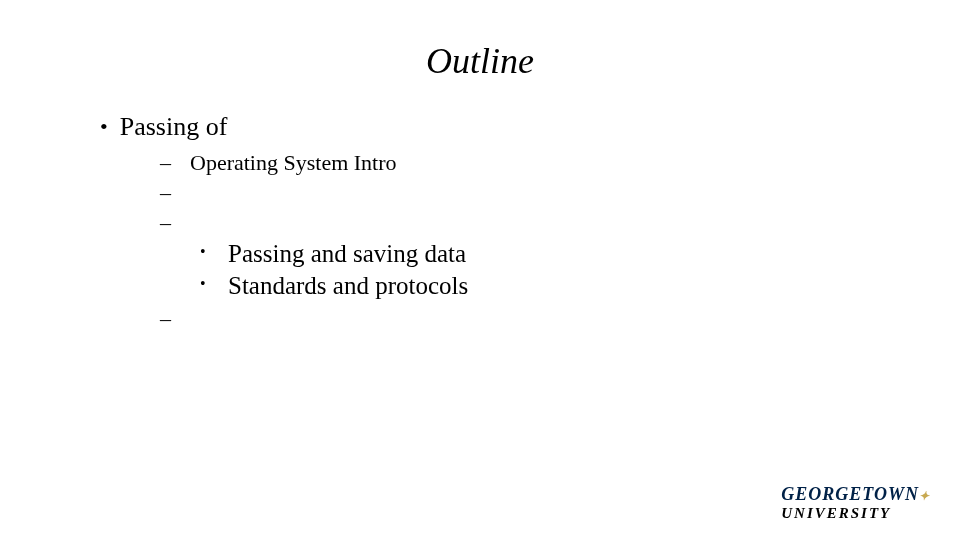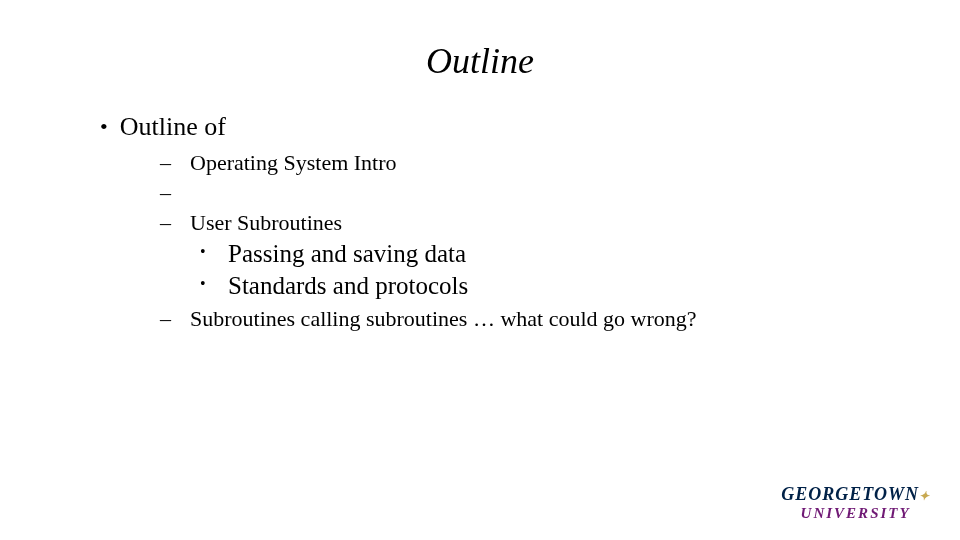--- a/index.html
+++ b/index.html
@@ -103,93 +103,91 @@
 
     .last-dash {
       margin-top: 6px;
     }
 
     
     .logo-area {
       position: absolute;
       bottom: 18px;
       right: 30px;
-      text-align: center;
+      text-align: left;
     }
 
     .logo-georgetown {
       font-family: 'Times New Roman', Times, serif;
       font-style: italic;
       font-weight: bold;
     }
 
     .logo-line1 {
       font-size: 18px;
       color: #002147;
       letter-spacing: 1px;
     }
 
     .logo-line2 {
       font-size: 15px;
-      color: #701a75;
+      color: #000000;
       letter-spacing: 2px;
     }
 
     .logo-star {
       color: #c8a951;
       font-size: 12px;
     }
   </style>
 </head>
 <body>
 
 <div class="slide">
 
   <div class="slide-title">Outline</div>
 
   <div class="content">
 
     <div class="bullet-level1">
       <span class="bullet-marker">•</span>
-      <span class="bullet-text">Outline of</span>
+      <span class="bullet-text">Passing of</span>
     </div>
 
     <div class="sub-items">
 
       <div class="dash-item">
         <span class="dash-marker">–</span>
         <span class="dash-text">Operating System Intro</span>
       </div>
 
       <div class="dash-item">
         <span class="dash-marker">–</span>
       </div>
 
       <div class="dash-item">
         <span class="dash-marker">–</span>
-        <span class="dash-text">User Subroutines</span>
       </div>
 
       <div class="sub-sub-items">
 
         <div class="dot-item">
           <span class="dot-marker">•</span>
           <span class="dot-text">Passing and saving data</span>
         </div>
 
         <div class="dot-item">
           <span class="dot-marker">•</span>
           <span class="dot-text">Standards and protocols</span>
         </div>
 
       </div>
 
       <div class="dash-item last-dash">
         <span class="dash-marker">–</span>
-        <span class="dash-text">Subroutines calling subroutines … what could go wrong?</span>
       </div>
 
     </div>
 
   </div>
 
   <div class="logo-area">
     <div class="logo-georgetown">
       <div class="logo-line1">
         <span>GEORGETOWN</span><span class="logo-star">✦</span>

